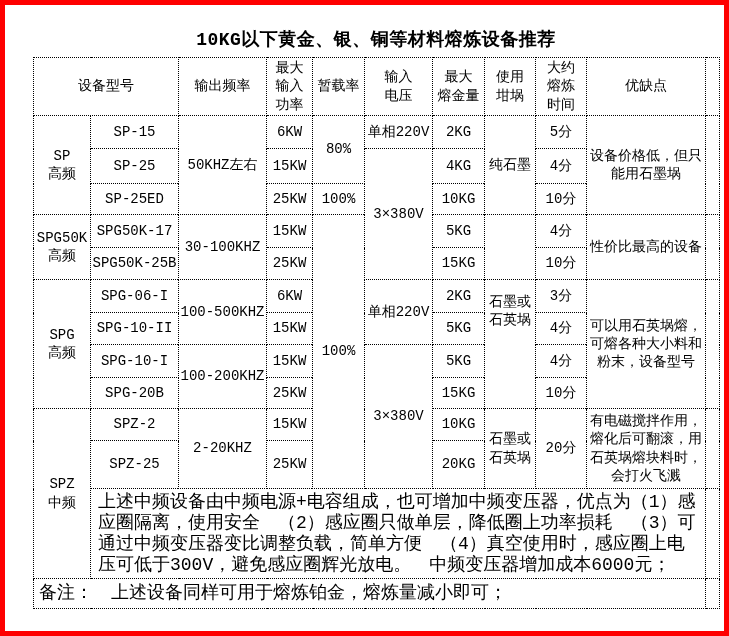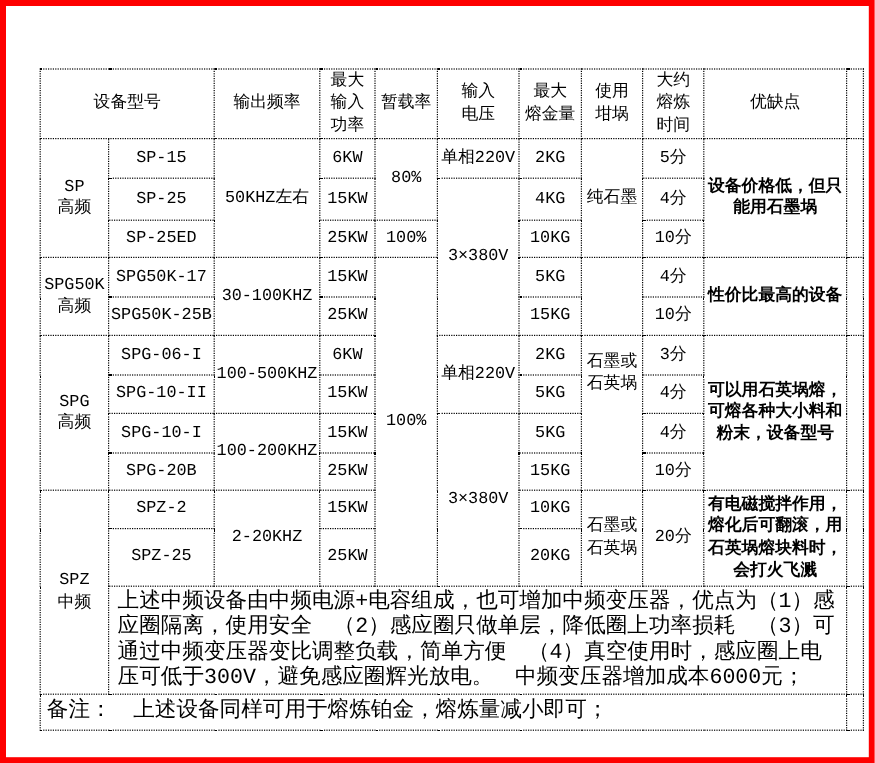--- a/index.html
+++ b/index.html
@@ -7,30 +7,31 @@
         background:#fff;border:5px solid #fe0000;overflow:hidden;
         font-family:"Liberation Mono","DejaVu Sans Mono",monospace;color:#000;}
   .title{position:absolute;left:28px;top:22px;width:686px;text-align:center;
          font-size:18px;font-weight:bold;letter-spacing:.5px;}
   table.tbl{position:absolute;left:28px;top:52px;width:686px;
             border-collapse:collapse;table-layout:fixed;}
   .tbl td{border:1px dotted #000;text-align:center;vertical-align:middle;
           font-size:14px;line-height:1.3;white-space:pre-line;
           padding:0 1px;overflow:hidden;}
   .tbl td.hd{font-size:14px;}
-  .tbl td.pros{padding:0 2px;line-height:1.3;font-weight:bold;}
+  .tbl td.pros{padding:0 2px;line-height:1.3;}
   .tbl td.vtop{vertical-align:top;padding-top:13px;}
   .tbl td.note-cell{text-align:left;padding:2px 7px;font-size:18px;line-height:21px;}
   .tbl td.remark-cell{text-align:left;padding-left:5px;font-size:18px;}
   .tbl td.edge{padding:0;}
 </style>
 </head>
 <body>
 
 <div class="page">
+  <div class="title">10KG以下黄金、银、铜等材料熔炼设备推荐</div>
 
   <table class="tbl">
     <colgroup>
       <col style="width:57px">
         <col style="width:88px">
         <col style="width:88px">
       <col style="width:46px">
         <col style="width:52px">
         <col style="width:68px">
       <col style="width:52px">

